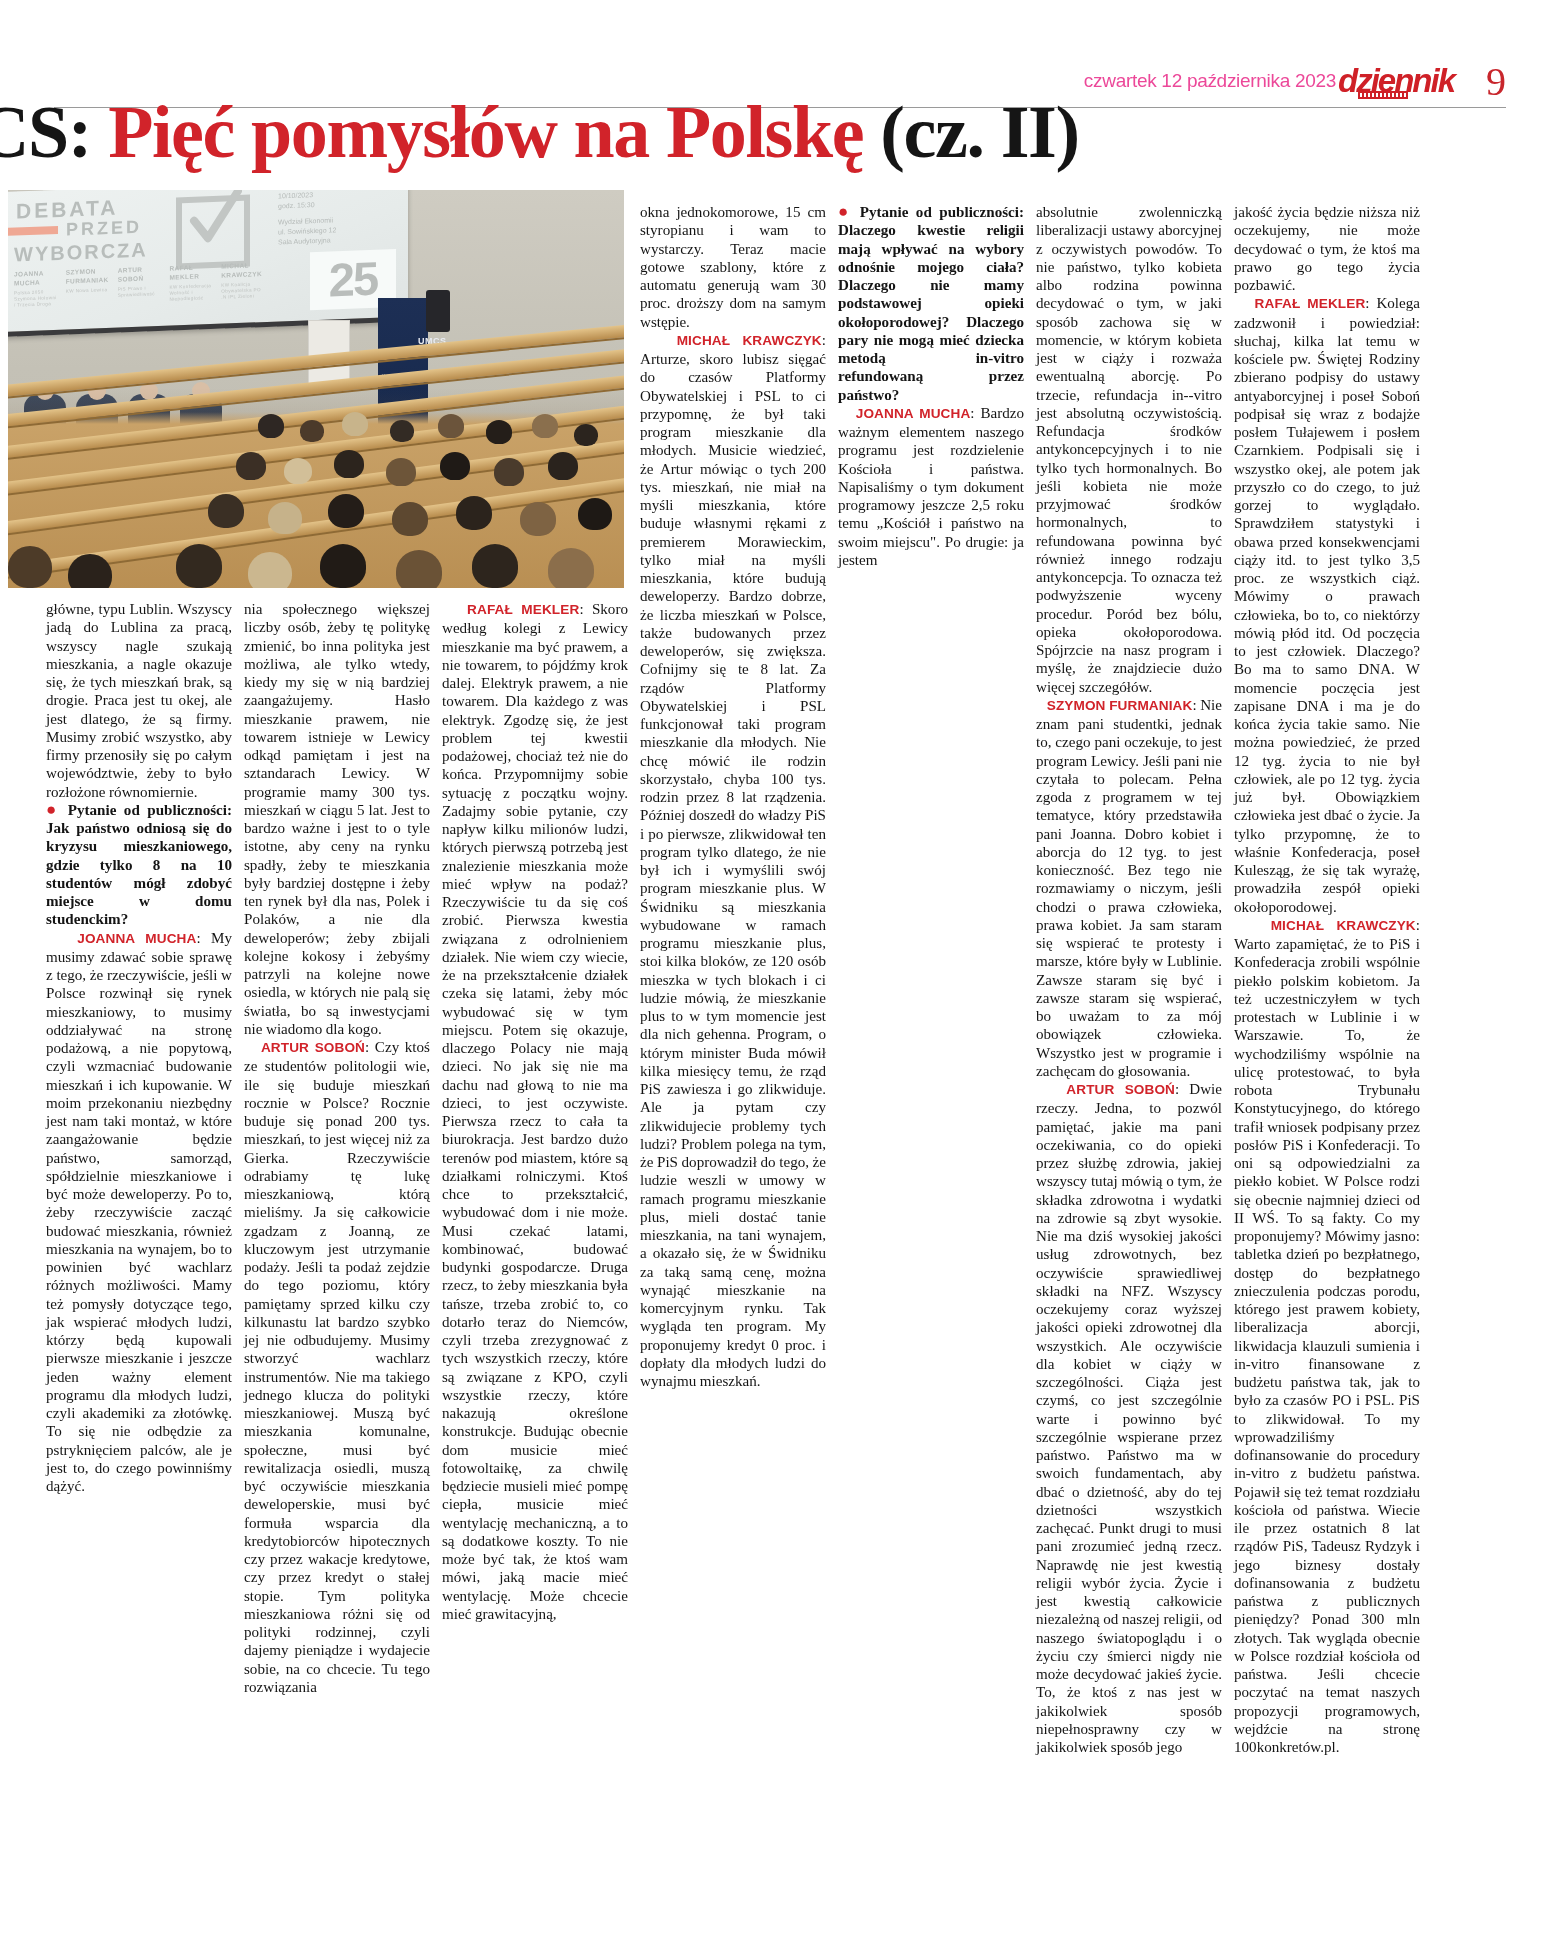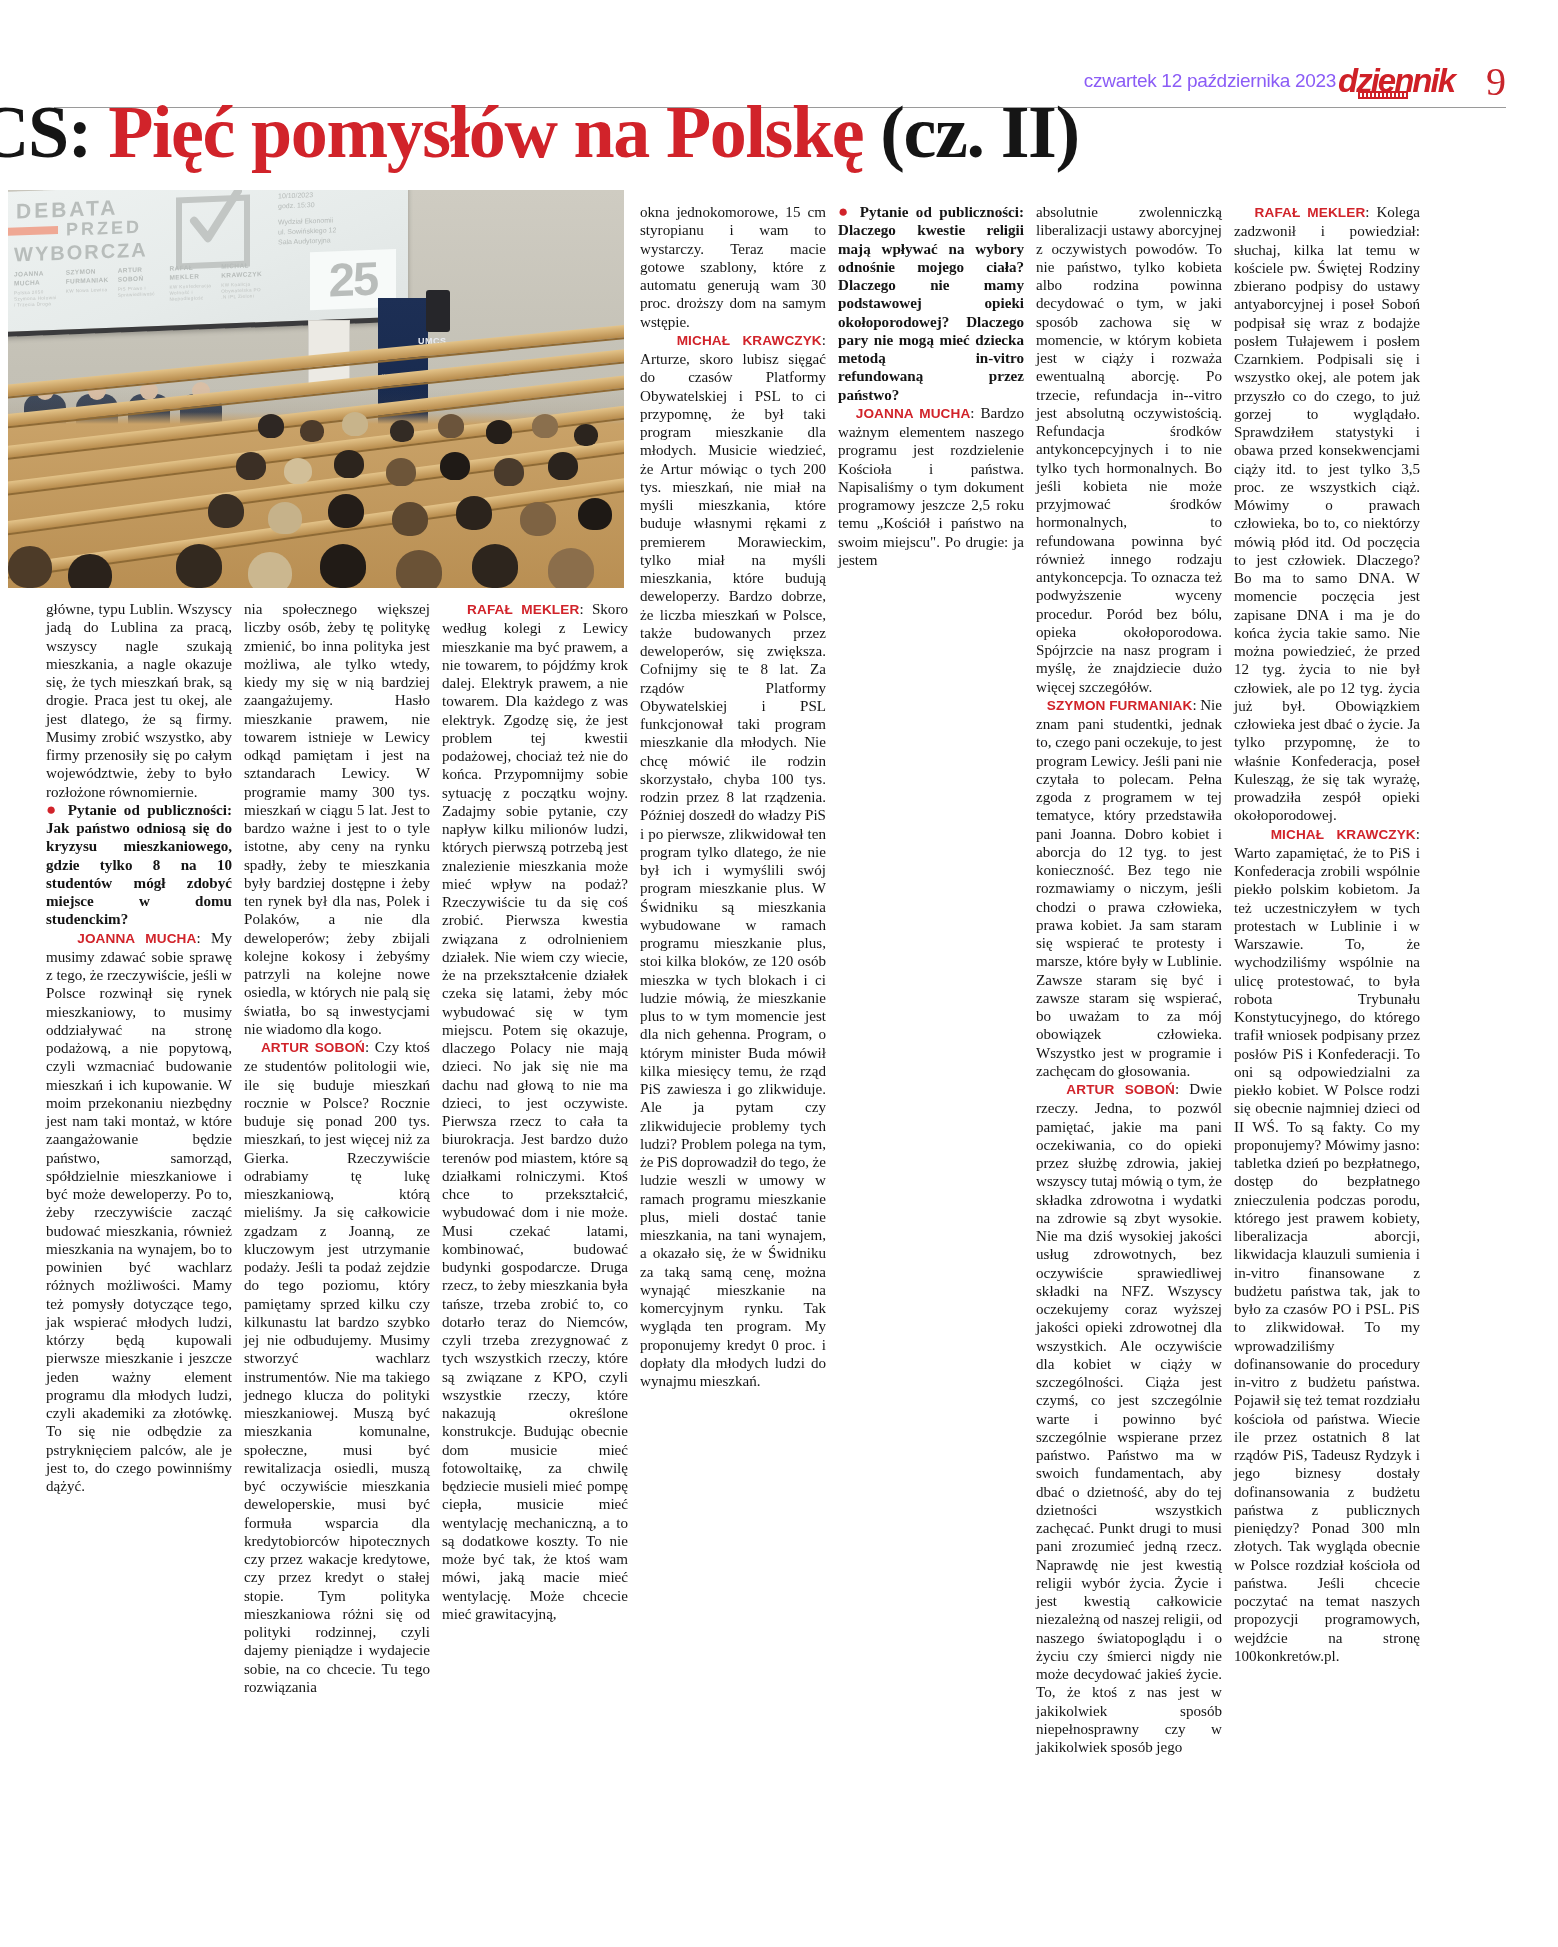--- a/index.html
+++ b/index.html
@@ -16,21 +16,21 @@
   
   .masthead{
     position:absolute;left:54px;top:64px;width:1452px;height:46px;
   }
   .masthead-rule{
     position:absolute;left:0;top:43px;width:1452px;height:1px;background:#9a9a9a;
   }
   .masthead-date{
     position:absolute;right:170px;top:6px;
     font-family:"Liberation Sans", sans-serif;
-    font-size:19px;letter-spacing:-.3px;color:#8b5cf6;white-space:nowrap;
+    font-size:19px;letter-spacing:-.3px;color:#ec4899;white-space:nowrap;
   }
   .masthead-logo{
     position:absolute;right:52px;top:0px;
     font-family:"Liberation Sans", sans-serif;
     font-weight:bold;font-style:italic;font-size:33px;
     color:#cf2027;letter-spacing:-2px;line-height:1;
   }
   .masthead-logo .sub{
     display:block;position:absolute;left:20px;top:27px;
     width:50px;height:8px;background:#cf2027;
@@ -306,17 +306,18 @@
     <p>&nbsp;&nbsp;&nbsp;<span class="speaker">JOANNA MUCHA</span><span>: Bardzo ważnym elementem naszego programu jest rozdzielenie Kościoła i państwa. Napisaliśmy o tym dokument programowy jeszcze 2,5 roku temu „Kościół i państwo na swoim miejscu". Po drugie: ja jestem</span></p>
   </div>
 
   <div class="col c6">
     <p>absolutnie zwolenniczką liberalizacji ustawy aborcyjnej z oczywistych powodów. To nie państwo, tylko kobieta albo rodzina powinna decydować o tym, w jaki sposób zachowa się w momencie, w którym kobieta jest w ciąży i rozważa ewentualną aborcję. Po trzecie, refundacja in--vitro jest absolutną oczywistością. Refundacja środków antykoncepcyjnych i to nie tylko tych hormonalnych. Bo jeśli kobieta nie może przyjmować środków hormonalnych, to refundowana powinna być również innego rodzaju antykoncepcja. To oznacza też podwyższenie wyceny procedur. Poród bez bólu, opieka okołoporodowa. Spójrzcie na nasz program i myślę, że znajdziecie dużo więcej szczegółów.</p>
     <p>&nbsp;&nbsp;&nbsp;<span class="speaker">SZYMON FURMANIAK</span><span>: Nie znam pani studentki, jednak to, czego pani oczekuje, to jest program Lewicy. Jeśli pani nie czytała to polecam. Pełna zgoda z programem w tej tematyce, który przedstawiła pani Joanna. Dobro kobiet i aborcja do 12 tyg. to jest konieczność. Bez tego nie rozmawiamy o niczym, jeśli chodzi o prawa człowieka, prawa kobiet. Ja sam staram się wspierać te protesty i marsze, które były w Lublinie. Zawsze staram się być i zawsze staram się wspierać, bo uważam to za mój obowiązek człowieka. Wszystko jest w programie i zachęcam do głosowania.</span></p>
     <p>&nbsp;&nbsp;&nbsp;<span class="speaker">ARTUR SOBOŃ</span><span>: Dwie rzeczy. Jedna, to pozwól pamiętać, jakie ma pani oczekiwania, co do opieki przez służbę zdrowia, jakiej wszyscy tutaj mówią o tym, że składka zdrowotna i wydatki na zdrowie są zbyt wysokie. Nie ma dziś wysokiej jakości usług zdrowotnych, bez oczywiście sprawiedliwej składki na NFZ. Wszyscy oczekujemy coraz wyższej jakości opieki zdrowotnej dla wszystkich. Ale oczywiście dla kobiet w ciąży w szczególności. Ciąża jest czymś, co jest szczególnie warte i powinno być szczególnie wspierane przez państwo. Państwo ma w swoich fundamentach, aby dbać o dzietność, aby do tej dzietności wszystkich zachęcać. Punkt drugi to musi pani zrozumieć jedną rzecz. Naprawdę nie jest kwestią religii wybór życia. Życie i jest kwestią całkowicie niezależną od naszej religii, od naszego światopoglądu i o życiu czy śmierci nigdy nie może decydować jakieś życie. To, że ktoś z nas jest w jakikolwiek sposób niepełnosprawny czy w jakikolwiek sposób jego</span></p>
   </div>
 
   <div class="col c7">
+    <p>jakość życia będzie niższa niż oczekujemy, nie może decydować o tym, że ktoś ma prawo go tego życia pozbawić.</p>
     <p>&nbsp;&nbsp;&nbsp;<span class="speaker">RAFAŁ MEKLER</span><span>: Kolega zadzwonił i powiedział: słuchaj, kilka lat temu w kościele pw. Świętej Rodziny zbierano podpisy do ustawy antyaborcyjnej i poseł Soboń podpisał się wraz z bodajże posłem Tułajewem i posłem Czarnkiem. Podpisali się i wszystko okej, ale potem jak przyszło co do czego, to już gorzej to wyglądało. Sprawdziłem statystyki i obawa przed konsekwencjami ciąży itd. to jest tylko 3,5 proc. ze wszystkich ciąż. Mówimy o prawach człowieka, bo to, co niektórzy mówią płód itd. Od poczęcia to jest człowiek. Dlaczego? Bo ma to samo DNA. W momencie poczęcia jest zapisane DNA i ma je do końca życia takie samo. Nie można powiedzieć, że przed 12 tyg. życia to nie był człowiek, ale po 12 tyg. życia już był. Obowiązkiem człowieka jest dbać o życie. Ja tylko przypomnę, że to właśnie Konfederacja, poseł Kulesząg, że się tak wyrażę, prowadziła zespół opieki okołoporodowej.</span></p>
     <p>&nbsp;&nbsp;&nbsp;<span class="speaker">MICHAŁ KRAWCZYK</span><span>: Warto zapamiętać, że to PiS i Konfederacja zrobili wspólnie piekło polskim kobietom. Ja też uczestniczyłem w tych protestach w Lublinie i w Warszawie. To, że wychodziliśmy wspólnie na ulicę protestować, to była robota Trybunału Konstytucyjnego, do którego trafił wniosek podpisany przez posłów PiS i Konfederacji. To oni są odpowiedzialni za piekło kobiet. W Polsce rodzi się obecnie najmniej dzieci od II WŚ. To są fakty. Co my proponujemy? Mówimy jasno: tabletka dzień po bezpłatnego, dostęp do bezpłatnego znieczulenia podczas porodu, którego jest prawem kobiety, liberalizacja aborcji, likwidacja klauzuli sumienia i in-vitro finansowane z budżetu państwa tak, jak to było za czasów PO i PSL. PiS to zlikwidował. To my wprowadziliśmy dofinansowanie do procedury in-vitro z budżetu państwa. Pojawił się też temat rozdziału kościoła od państwa. Wiecie ile przez ostatnich 8 lat rządów PiS, Tadeusz Rydzyk i jego biznesy dostały dofinansowania z budżetu państwa z publicznych pieniędzy? Ponad 300 mln złotych. Tak wygląda obecnie w Polsce rozdział kościoła od państwa. Jeśli chcecie poczytać na temat naszych propozycji programowych, wejdźcie na stronę 100konkretów.pl.</span></p>
   </div>
 
 </div>
 
 </body></html>

